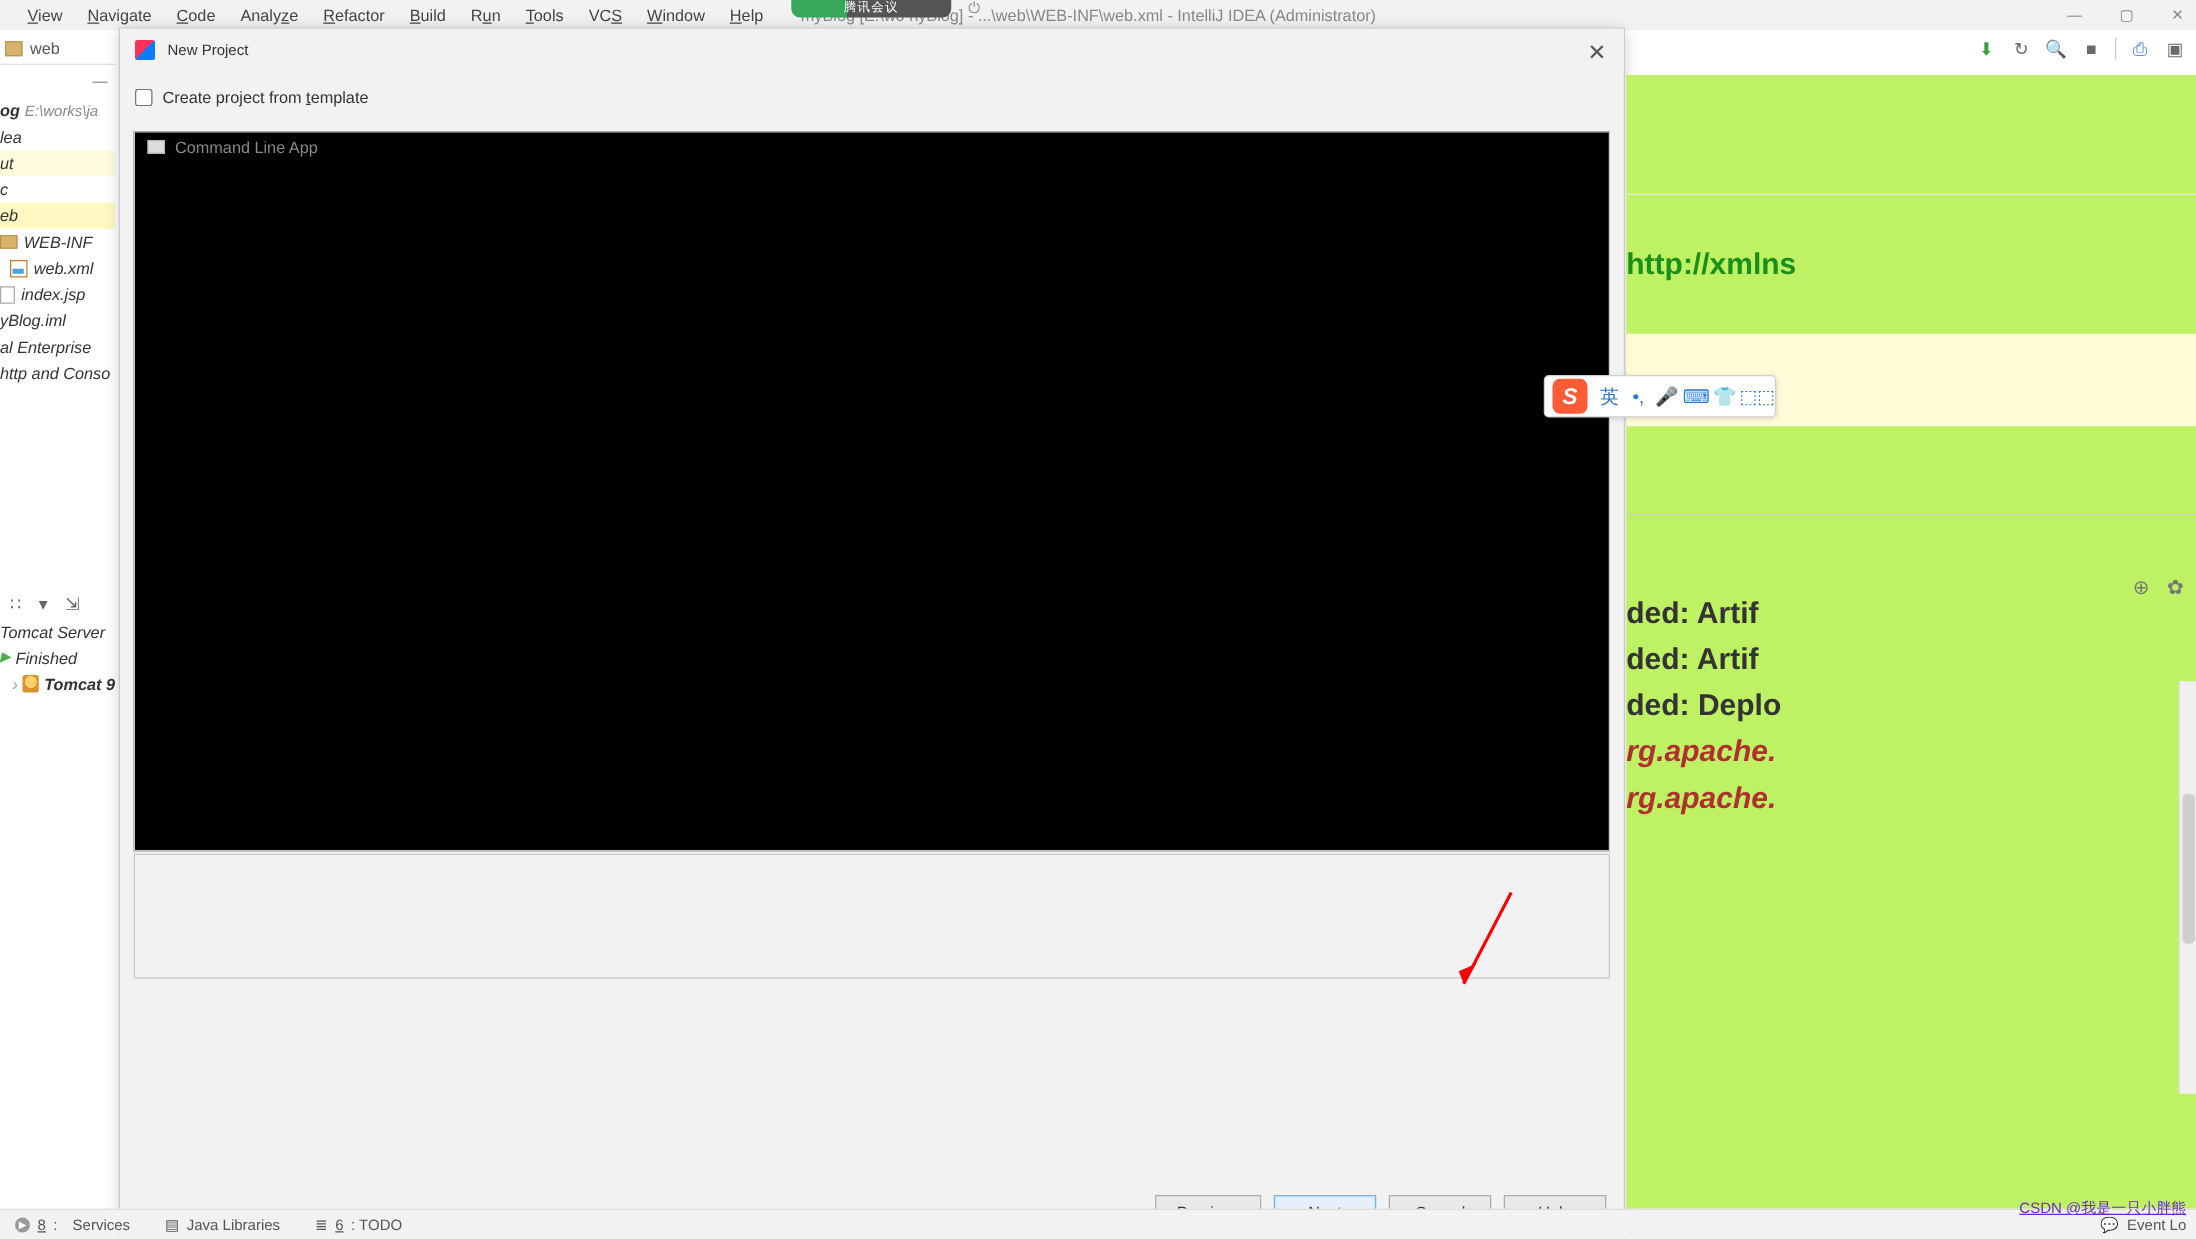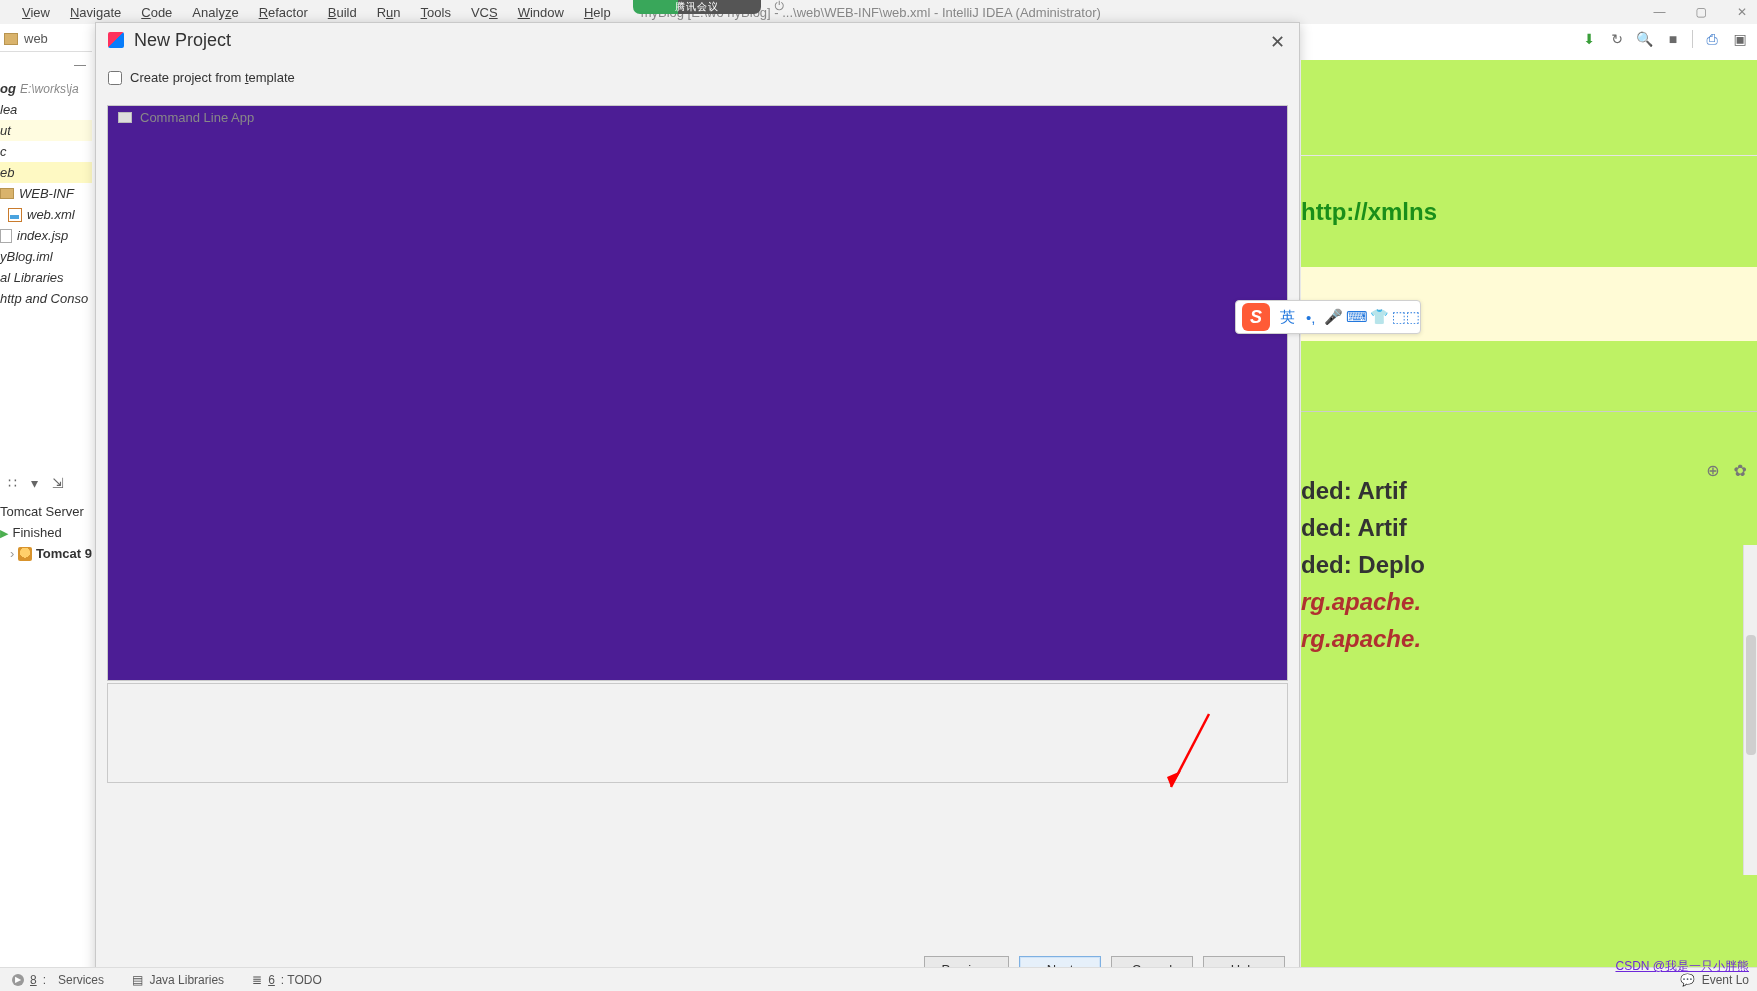--- a/index.html
+++ b/index.html
@@ -35,40 +35,40 @@
 .tree .ic-fold { width:14px;height:11px;background:#d9b36c;border:1px solid #b8944f;margin-right:5px; flex:0 0 auto;}
 .tree .ic-file { width:12px;height:14px;background:#fff;border:1px solid #aaa;margin-right:5px; position:relative; flex:0 0 auto;}
 .tree .ic-xml { width:14px;height:14px;margin-right:5px;flex:0 0 auto;position:relative;}
 .tree .ic-xml::before{content:"";position:absolute;inset:0;background:#fff;border:1px solid #c97b2d;}
 .tree .ic-xml::after{content:"";position:absolute;left:2px;top:7px;width:9px;height:4px;background:#4aa3df;}
 
 
 .svc-toolbar { position:absolute; left:0; top:470px; width:92px; height:26px; display:flex; align-items:center; gap:14px; padding-left:8px; color:#666; background:#fff;}
 .svc-toolbar span{font-size:14px;}
 .svc { position:absolute; left:0; top:498px; width:92px; font-size:13px;}
-.svc .row{height:21px;display:flex;align-items:flex-end;white-space:nowrap;}
+.svc .row{height:21px;display:flex;align-items:flex-start;white-space:nowrap;font-style:italic;}
 .svc .green-arrow{color:#4caf50;margin-right:4px;font-size:11px;}
 .svc .bold{font-weight:700;}
 .svc .tom-ic{width:14px;height:14px;margin-right:4px;background:radial-gradient(circle at 50% 40%, #ffcf6a 0 45%, #d8932c 46% 100%);border-radius:2px;}
 
 
 .statusbar { position:absolute; left:0; right:0; bottom:0; height:24px; background:#f2f2f2; border-top:1px solid #ddd; display:flex; align-items:center; font-size:12px; color:#555; padding-left:12px; gap:28px;}
 .statusbar .item{display:flex;align-items:center;gap:6px;}
 .statusbar .item u{text-decoration:underline;}
 .statusbar .right { position:absolute; right:8px; display:flex; align-items:center; gap:6px;}
 .watermark { position:absolute; right:8px; bottom:16px; font-size:12px; color:#6d28d9;text-decoration:underline; }
 
 
 .dialog { position:absolute; left:95px; top:22px; width:1205px; height:975px; background:#f2f2f2; border:1px solid #c9c9c9; box-shadow:0 2px 12px rgba(0,0,0,.2); }
-.dlg-title { height:34px; display:flex; align-items:center; padding:0 12px; font-size:18px; color:#333; background:#f2f2f2;text-align:center;}
+.dlg-title { height:34px; display:flex; align-items:center; padding:0 12px; font-size:12px; color:#333; background:#f2f2f2;text-align:center;}
 .dlg-title .ij-ic { width:16px;height:16px;margin-right:10px;background:linear-gradient(135deg,#fe315d 0 50%,#087cfa 50%);border-radius:2px;}
 .dlg-close { position:absolute; top:8px; right:14px; font-size:18px; color:#555; cursor:default;}
 .dlg-chkrow { height:28px; display:flex; align-items:flex-end; padding-left:12px; font-size:13px; color:#333;}
 .dlg-chkrow input{width:14px;height:14px;margin-right:8px;}
-.dlg-list { position:absolute; left:11px; top:82px; right:11px; height:576px; background:#4c1d95; border:1px solid #c9c9c9;}
+.dlg-list { position:absolute; left:11px; top:82px; right:11px; height:576px; background:#000000; border:1px solid #c9c9c9;}
 .dlg-list .li { height:22px; display:flex; align-items:center; padding-left:10px; color:#888; font-size:13px;}
 .dlg-list .li .fold-ic{width:14px;height:11px;background:#ddd;border:1px solid #bbb;margin-right:8px;}
 .dlg-desc { position:absolute; left:11px; top:660px; right:11px; height:100px; background:#f2f2f2; border:1px solid #c9c9c9;}
 .dlg-btns { position:absolute; bottom:14px; right:14px; display:flex; gap:10px;}
 .btn { min-width:82px; height:26px; background:#e9e9e9; border:1px solid #adadad; display:flex; align-items:center; justify-content:center; font-size:13px; color:#333; padding:0 16px;}
 .btn.primary { background:#e6f0fa; border:1px solid #7eb0e2; box-shadow:0 0 0 1px #cfe3f7 inset;}
 .btn u{text-decoration:underline;}
 
 
 .arrow { position:absolute; left:1063px; top:686px; width:60px; height:85px; pointer-events:none;}
@@ -155,21 +155,21 @@
       <span>web.xml</span>
     </div>
   <div class="row">
       <span class="ic-file"></span>
       <span>index.jsp</span>
     </div>
   <div class="row">
       <span>yBlog.iml</span>
     </div>
   <div class="row">
-      <span>al Libraries</span>
+      <span>al Enterprise</span>
     </div>
   <div class="row">
       <span>http and Conso</span>
     </div>
 </div>
 
 <div class="svc-toolbar">
   <span>∷</span>
   <span>▾</span>
   <span>⇲</span>

